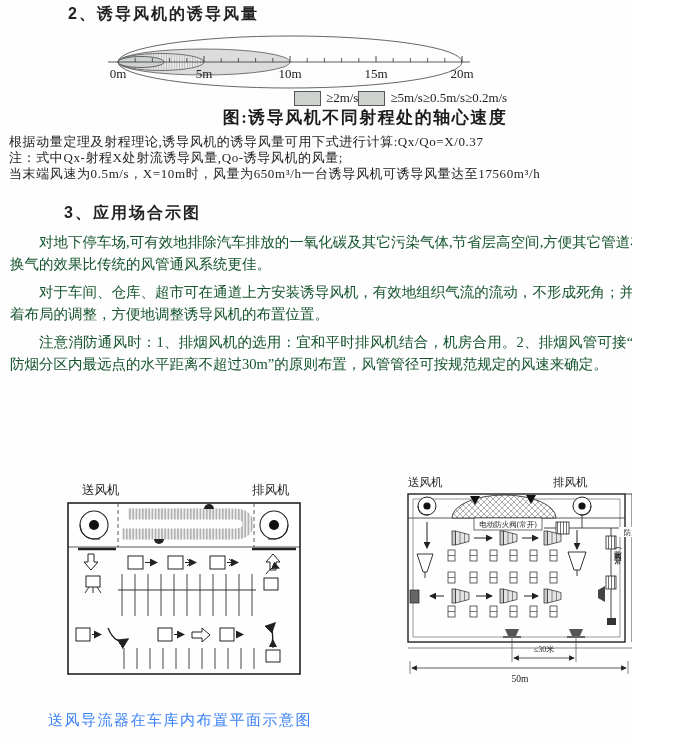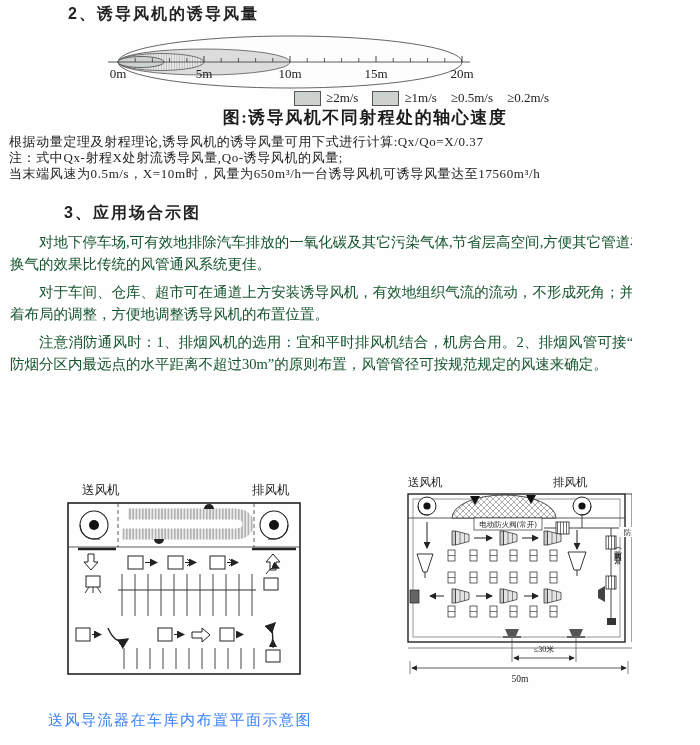--- a/index.html
+++ b/index.html
@@ -3,21 +3,21 @@
 <meta charset="utf-8">
 <style>
   html,body{margin:0;padding:0;background:#ffffff;}
   .page{position:relative;width:632px;height:745px;background:#fefefe;overflow:hidden;
         font-family:"Liberation Serif","DejaVu Serif",serif;color:#1c1c1c;}
   .hd{position:absolute;font-family:"Liberation Sans","DejaVu Sans",sans-serif;
       font-weight:bold;font-size:16px;letter-spacing:2px;color:#222;}
   .hd2{left:68px;top:4px;}
   .hd3{left:64px;top:203px;}
   .jet{position:absolute;left:95px;top:33px;}
-  .legend{position:absolute;left:294px;top:90px;display:flex;align-items:center;gap:14px;
+  .legend{position:absolute;left:294px;top:90px;display:flex;align-items:center;gap:0;
           font-size:13px;white-space:nowrap;}
   .legend .item{display:flex;align-items:center;gap:5px;}
   .legend .sw{width:25px;height:13px;border:1px solid #555;background:#cdd2cf;}
   .figcap{position:absolute;left:0;top:106px;width:700px;text-align:center;
           font-size:17px;font-weight:bold;letter-spacing:1.5px;padding-left:15px;}
   .notes{position:absolute;left:9px;top:134px;width:688px;font-size:13px;
          line-height:16px;letter-spacing:.6px;color:#222;}
   .paras{position:absolute;left:10px;top:231px;width:682px;font-size:14.5px;
          line-height:22px;text-align:justify;color:#14532d;}
   .paras p{margin:0 0 6px;text-indent:2em;}
@@ -59,21 +59,21 @@
     <text x="367" y="45" font-size="13" text-anchor="middle">20m</text>
   </svg>
 
   <div class="legend">
     <span class="item">
       <span class="sw"></span>
       <span>≥2m/s</span>
     </span>
     <span class="item">
       <span class="sw"></span>
-      <span>≥1m/s</span>
+      <span>≥5m/s</span>
     </span>
     <span class="item">
       <span>≥0.5m/s</span>
     </span>
     <span class="item">
       <span>≥0.2m/s</span>
     </span>
   </div>
 
   <div class="figcap">图:诱导风机不同射程处的轴心速度</div>

